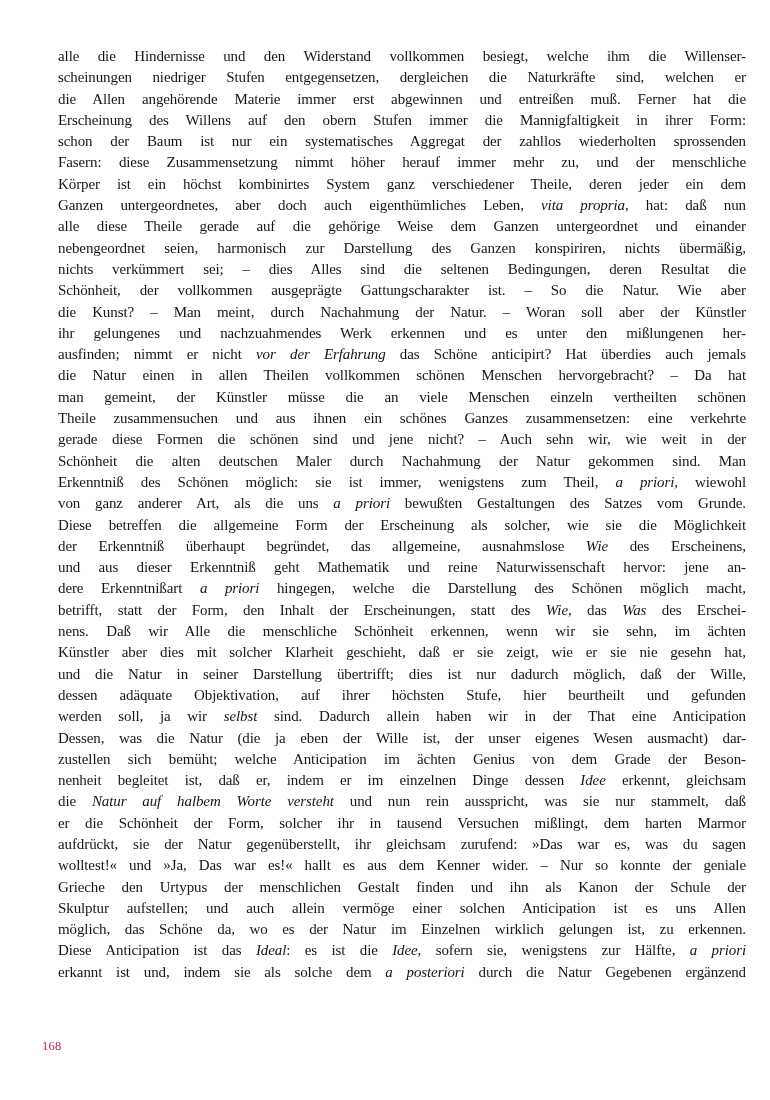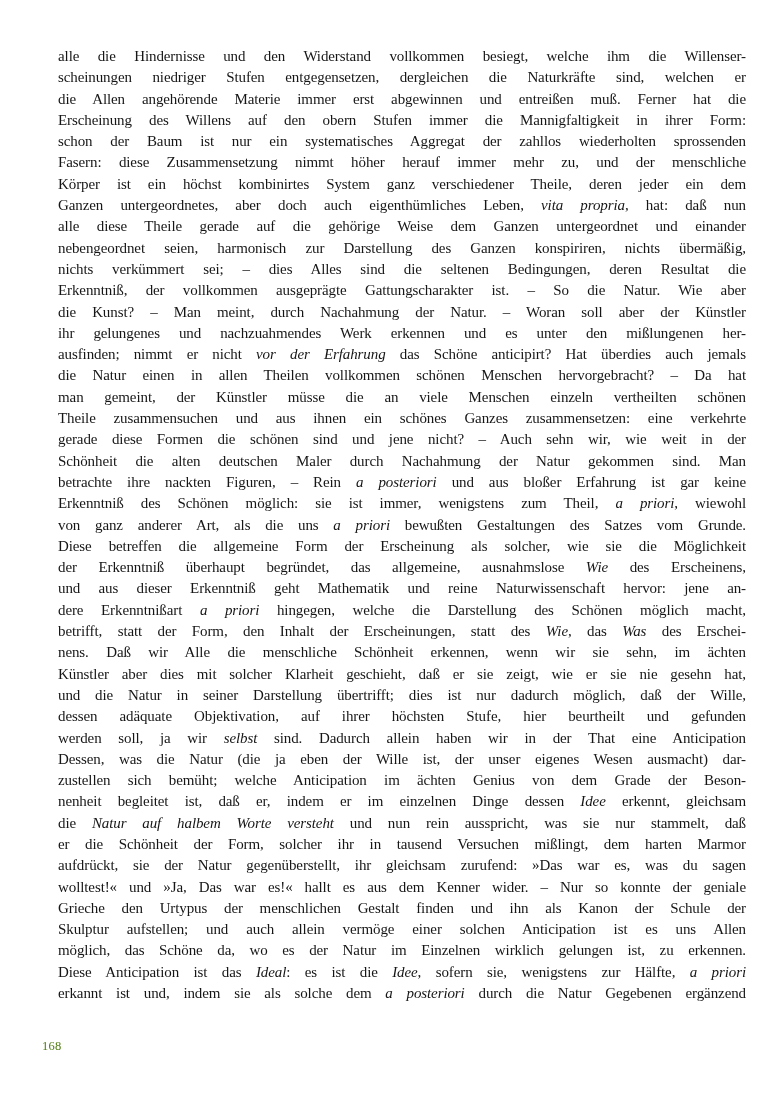--- a/index.html
+++ b/index.html
@@ -35,49 +35,48 @@
   .em {
     font-style: italic;
     margin-top: 24px;
   }
   .page-number {
     position: absolute;
     left: 42px;
     top: 1039px;
     font-size: 12.5px;
     letter-spacing: 0.2px;
-    color: #4d7c0f;
+    color: #be185d;
   }
 </style>
 </head>
 <body>
 
 <div class="page">
   <div class="text-block">
       <div class="line"><span>alle die Hindernisse und den Widerstand vollkommen besiegt, welche ihm die Willenser-</span></div>
       <div class="line"><span>scheinungen niedriger Stufen entgegensetzen, dergleichen die Naturkräfte sind, welchen er</span></div>
       <div class="line"><span>die Allen angehörende Materie immer erst abgewinnen und entreißen muß. Ferner hat die</span></div>
       <div class="line"><span>Erscheinung des Willens auf den obern Stufen immer die Mannigfaltigkeit in ihrer Form:</span></div>
       <div class="line"><span>schon der Baum ist nur ein systematisches Aggregat der zahllos wiederholten sprossenden</span></div>
       <div class="line"><span>Fasern: diese Zusammensetzung nimmt höher herauf immer mehr zu, und der menschliche</span></div>
       <div class="line"><span>Körper ist ein höchst kombinirtes System ganz verschiedener Theile, deren jeder ein dem</span></div>
       <div class="line"><span>Ganzen untergeordnetes, aber doch auch eigenthümliches Leben, </span><span class="em">vita propria</span><span>, hat: daß nun</span></div>
       <div class="line"><span>alle diese Theile gerade auf die gehörige Weise dem Ganzen untergeordnet und einander</span></div>
       <div class="line"><span>nebengeordnet seien, harmonisch zur Darstellung des Ganzen konspiriren, nichts übermäßig,</span></div>
       <div class="line"><span>nichts verkümmert sei; – dies Alles sind die seltenen Bedingungen, deren Resultat die</span></div>
-      <div class="line"><span>Erkenntniß, der vollkommen ausgeprägte Gattungscharakter ist. – So die Natur. Wie aber</span></div>
+      <div class="line"><span>Schönheit, der vollkommen ausgeprägte Gattungscharakter ist. – So die Natur. Wie aber</span></div>
       <div class="line"><span>die Kunst? – Man meint, durch Nachahmung der Natur. – Woran soll aber der Künstler</span></div>
       <div class="line"><span>ihr gelungenes und nachzuahmendes Werk erkennen und es unter den mißlungenen her-</span></div>
       <div class="line"><span>ausfinden; nimmt er nicht </span><span class="em">vor der Erfahrung</span><span> das Schöne anticipirt? Hat überdies auch jemals</span></div>
       <div class="line"><span>die Natur einen in allen Theilen vollkommen schönen Menschen hervorgebracht? – Da hat</span></div>
       <div class="line"><span>man gemeint, der Künstler müsse die an viele Menschen einzeln vertheilten schönen</span></div>
       <div class="line"><span>Theile zusammensuchen und aus ihnen ein schönes Ganzes zusammensetzen: eine verkehrte</span></div>
       <div class="line"><span>gerade diese Formen die schönen sind und jene nicht? – Auch sehn wir, wie weit in der</span></div>
       <div class="line"><span>Schönheit die alten deutschen Maler durch Nachahmung der Natur gekommen sind. Man</span></div>
-      <div class="line"><span>betrachte ihre nackten Figuren, – Rein </span><span class="em">a posteriori</span><span> und aus bloßer Erfahrung ist gar keine</span></div>
       <div class="line"><span>Erkenntniß des Schönen möglich: sie ist immer, wenigstens zum Theil, </span><span class="em">a priori</span><span>, wiewohl</span></div>
       <div class="line"><span>von ganz anderer Art, als die uns </span><span class="em">a priori</span><span> bewußten Gestaltungen des Satzes vom Grunde.</span></div>
       <div class="line"><span>Diese betreffen die allgemeine Form der Erscheinung als solcher, wie sie die Möglichkeit</span></div>
       <div class="line"><span>der Erkenntniß überhaupt begründet, das allgemeine, ausnahmslose </span><span class="em">Wie</span><span> des Erscheinens,</span></div>
       <div class="line"><span>und aus dieser Erkenntniß geht Mathematik und reine Naturwissenschaft hervor: jene an-</span></div>
       <div class="line"><span>dere Erkenntnißart </span><span class="em">a priori</span><span> hingegen, welche die Darstellung des Schönen möglich macht,</span></div>
       <div class="line"><span>betrifft, statt der Form, den Inhalt der Erscheinungen, statt des </span><span class="em">Wie</span><span>, das </span><span class="em">Was</span><span> des Erschei-</span></div>
       <div class="line"><span>nens. Daß wir Alle die menschliche Schönheit erkennen, wenn wir sie sehn, im ächten</span></div>
       <div class="line"><span>Künstler aber dies mit solcher Klarheit geschieht, daß er sie zeigt, wie er sie nie gesehn hat,</span></div>
       <div class="line"><span>und die Natur in seiner Darstellung übertrifft; dies ist nur dadurch möglich, daß der Wille,</span></div>

